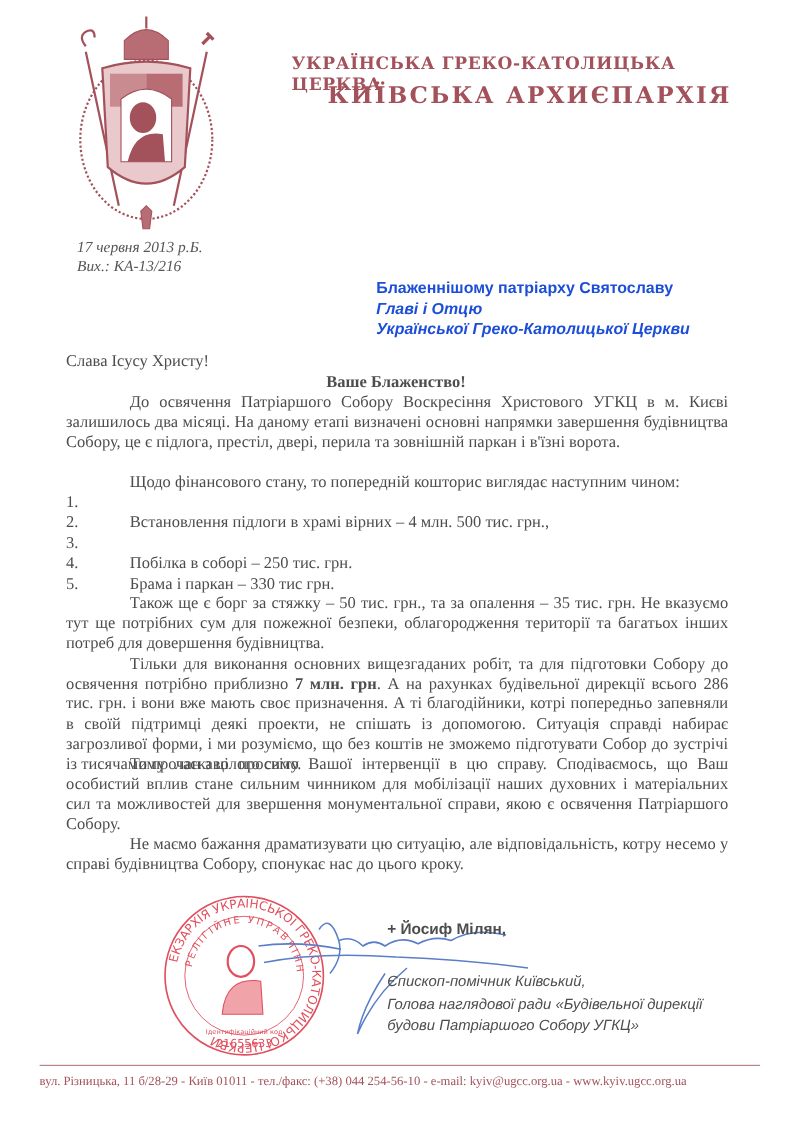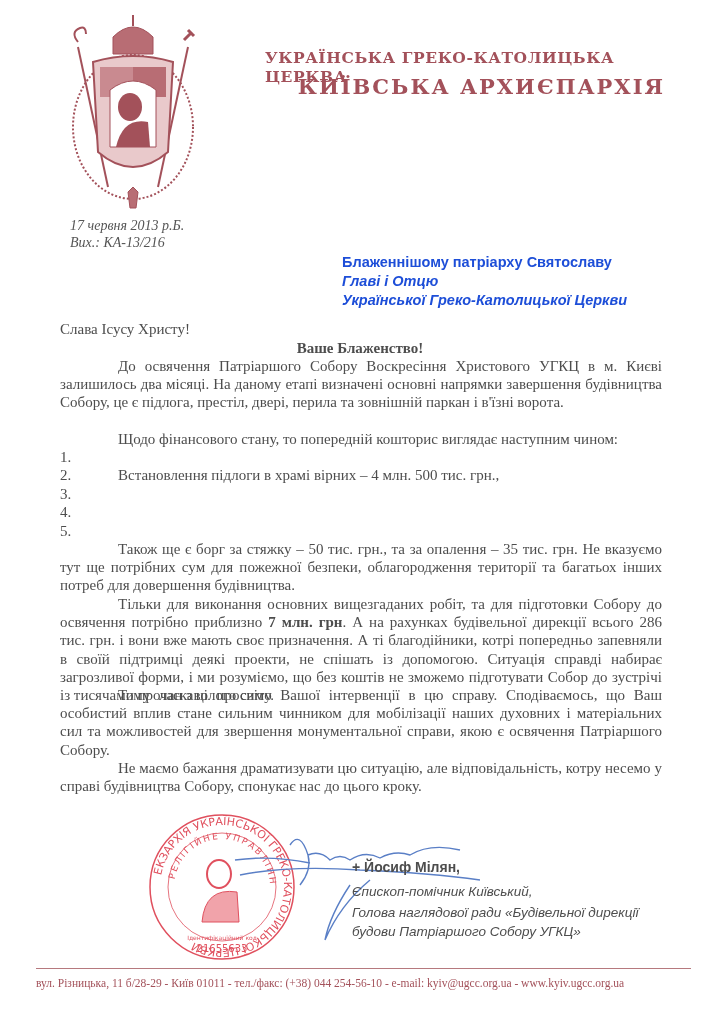--- a/index.html
+++ b/index.html
@@ -73,23 +73,25 @@
     </div>
   <div class="li">
       <span class="n">2.</span>
       <span>Встановлення підлоги в храмі вірних – 4 млн. 500 тис. грн.,</span>
     </div>
   <div class="li">
       <span class="n">3.</span>
     </div>
   <div class="li">
       <span class="n">4.</span>
+      <span>Побілка в соборі – 250 тис. грн.</span>
     </div>
   <div class="li">
       <span class="n">5.</span>
+      <span>Брама і паркан – 330 тис грн.</span>
     </div>
 </div>
 
 <div class="abs txt para" style="top:540px">Також ще є борг за стяжку – 50 тис. грн., та за опалення – 35 тис. грн. Не вказуємо тут ще потрібних сум для пожежної безпеки, облагородження території та багатьох інших потреб для довершення будівництва.</div>
 
 <div class="abs txt para" style="top:595px"><span>Тільки для виконання основних вищезгаданих робіт, та для підготовки Собору до освячення потрібно приблизно </span><b>7 млн. грн</b><span>. А на рахунках будівельної дирекції всього 286 тис. грн. і вони вже мають своє призначення. А ті благодійники, котрі попередньо запевняли в своїй підтримці деякі проекти, не спішать із допомогою. Ситуація справді набирає загрозливої форми, і ми розуміємо, що без коштів не зможемо підготувати Собор до зустрічі із тисячами прочан з цілого світу.</span></div>
 
 <div class="abs txt para" style="top:686px">Тому ласкаво просимо Вашої інтервенції в цю справу. Сподіваємось, що Ваш особистий вплив стане сильним чинником для мобілізації наших духовних і матеріальних сил та можливостей для звершення монументальної справи, якою є освячення Патріаршого Собору.</div>
 <div class="abs txt para" style="top:759px">Не маємо бажання драматизувати цю ситуацію, але відповідальність, котру несемо у справі будівництва Собору, спонукає нас до цього кроку.</div>
 
@@ -112,19 +114,19 @@
 
 <svg class="abs signature" viewBox="0 0 260 120">
   <g fill="none" stroke="#5a7fc6" stroke-width="1.4">
     <path d="M60 20 Q70 5 78 30 Q82 45 70 60 M78 30 Q90 25 100 35 Q110 28 120 35 Q135 25 150 33 Q165 25 180 30 Q200 18 230 25"></path>
     <path d="M10 50 Q60 40 130 45 Q200 48 250 55"></path>
     <path d="M120 60 Q100 90 95 115 M95 115 Q110 80 140 55"></path>
     <path d="M5 35 Q40 30 80 38"></path>
   </g>
 </svg>
 
-<div class="abs sig name" style="top:859px">+ Йосиф Мілян,</div>
+<div class="abs sig name" style="top:836px">+ Йосиф Мілян,</div>
 <div class="abs sig it" style="top:884px">Єпископ-помічник Київський,</div>
 <div class="abs sig it" style="top:905px">Голова наглядової ради «Будівельної дирекції</div>
 <div class="abs sig it" style="top:924px">будови Патріаршого Собору УГКЦ»</div>
 
 <div class="abs footline"></div>
 <div class="abs footer">вул. Різницька, 11 б/28-29 - Київ 01011 -  тел./факс: (+38) 044 254-56-10 - e-mail: kyiv@ugcc.org.ua - www.kyiv.ugcc.org.ua</div>
 
 </body></html>

